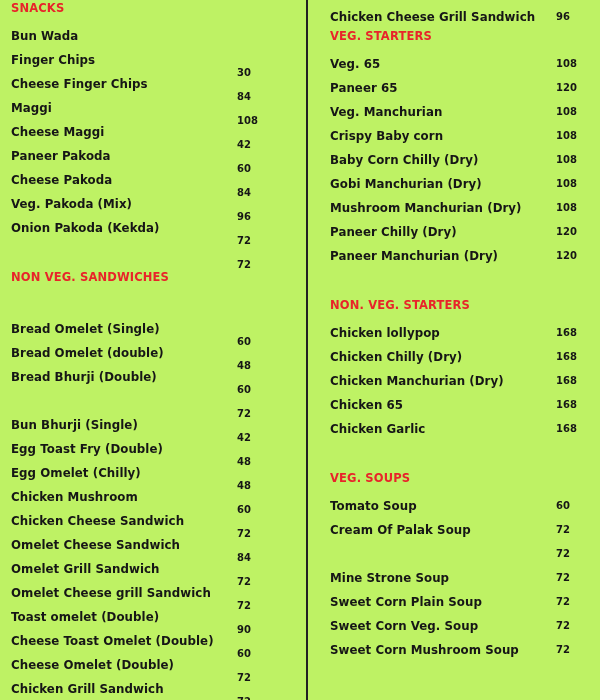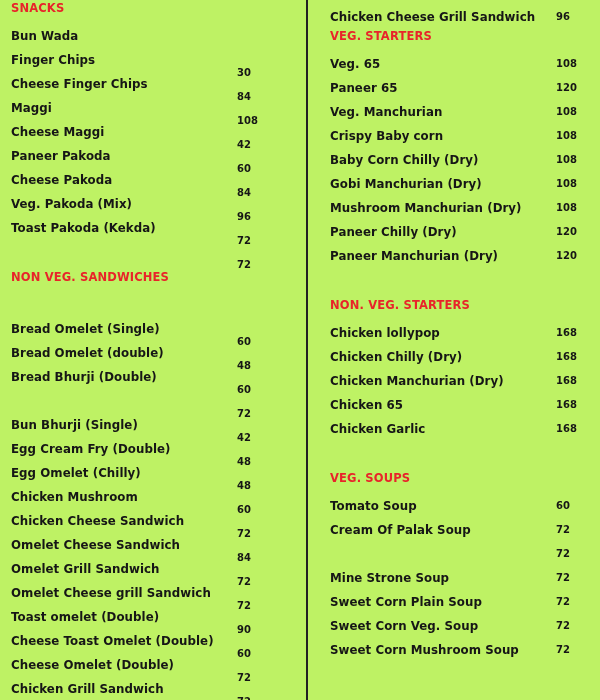--- a/index.html
+++ b/index.html
@@ -177,21 +177,21 @@
             <span class="item-name">Cheese Pakoda</span>
             <span class="spacer"></span>
             <span class="item-price">96</span>
           </div>
           <div class="row">
             <span class="item-name">Veg. Pakoda (Mix)</span>
             <span class="spacer"></span>
             <span class="item-price">72</span>
           </div>
           <div class="row">
-            <span class="item-name">Toast Pakoda (Kekda)</span>
+            <span class="item-name">Onion Pakoda (Kekda)</span>
             <span class="spacer"></span>
             <span class="item-price">72</span>
           </div>
         </div>
       </div>
       <div class="section">
         <div class="section-header">NON VEG. SANDWICHES</div>
         <div class="items">
           <div class="row">
             <span class="spacer"></span>
@@ -215,21 +215,21 @@
           <div class="row">
             <span class="spacer"></span>
             <span class="item-price">42</span>
           </div>
           <div class="row">
             <span class="item-name">Bun Bhurji (Single)</span>
             <span class="spacer"></span>
             <span class="item-price">48</span>
           </div>
           <div class="row">
-            <span class="item-name">Egg Cream Fry (Double)</span>
+            <span class="item-name">Egg Toast Fry (Double)</span>
             <span class="spacer"></span>
             <span class="item-price">48</span>
           </div>
           <div class="row">
             <span class="item-name">Egg Omelet (Chilly)</span>
             <span class="spacer"></span>
             <span class="item-price">60</span>
           </div>
           <div class="row">
             <span class="item-name">Chicken Mushroom</span>

